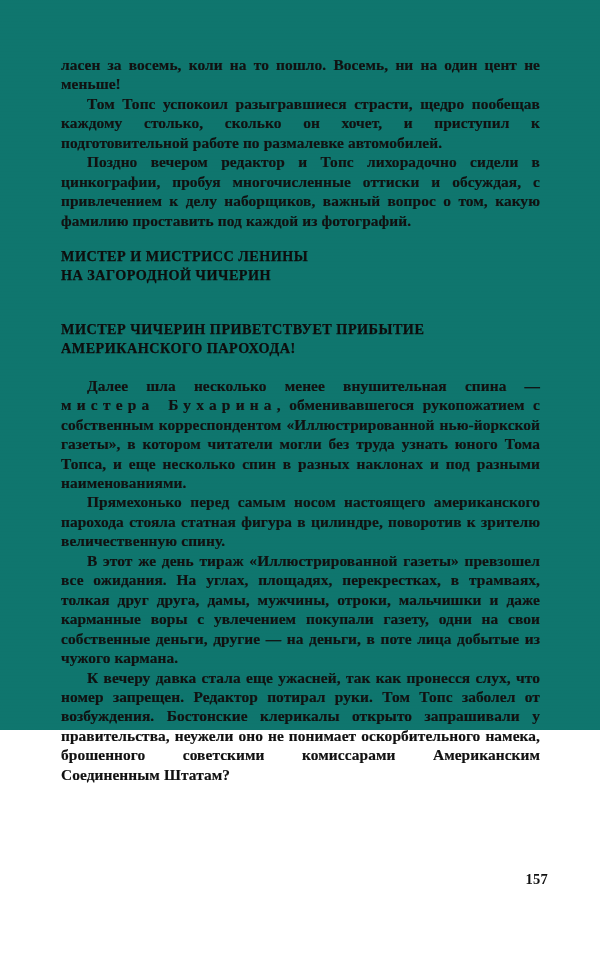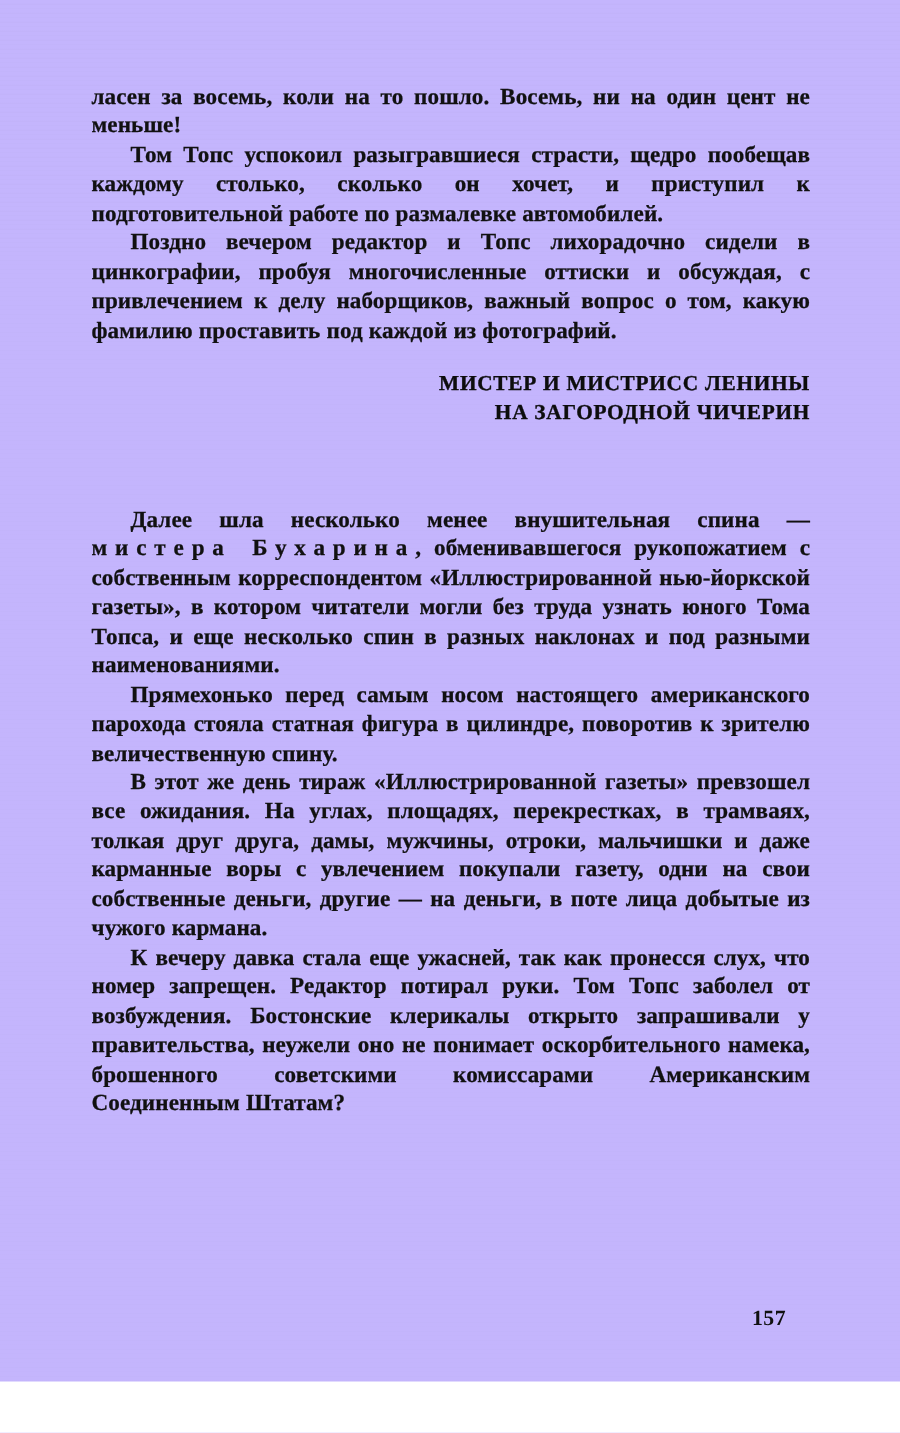--- a/index.html
+++ b/index.html
@@ -14,22 +14,22 @@
     overflow: hidden;
     font-family: "Liberation Serif", "DejaVu Serif", serif;
     color: #0a0a0a;
     -webkit-font-smoothing: none;
   }
 
   .page {
     position: absolute;
     left: 0; top: 0;
     width: 600px;
-    height: 921px;
-    background: #c4b5fd;
+    height: 730px;
+    background: #0f766e;
   }
 
   .text-column {
     position: absolute;
     left: 61px;
     top: 55px;
     width: 479px;
   }
 
   p.para {
@@ -44,21 +44,21 @@
     color: #111111;
     -webkit-text-stroke: 0.18px #111111;
   }
 
   p.para.no-indent {
     text-indent: 0;
   }
 
   .heading {
     margin: 0;
-    text-align: right;
+    text-align: left;
     font-size: 14.2px;
     line-height: 19.4px;
     font-weight: 700;
     letter-spacing: 0.035em;
     color: #0d0d0d;
     -webkit-text-stroke: 0.25px #0d0d0d;
   }
 
   .heading-block {
     margin: 0;
@@ -67,21 +67,21 @@
 
   .gap-before-heading { height: 17px; }
   .gap-after-heading  { height: 17px; }
 
   .spaced {
     letter-spacing: 0.34em;
   }
 
   .page-number {
     position: absolute;
-    right: 76px;
+    right: 52px;
     top: 872px;
     font-size: 14.5px;
     font-weight: 700;
     line-height: 1;
     color: #111111;
     letter-spacing: 0.02em;
   }
 
   .noise-overlay {
     position: absolute;
@@ -101,20 +101,24 @@
       <p class="para no-indent">ласен за восемь, коли на то пошло. Восемь, ни на один цент не меньше!</p>
       <p class="para">Том Топс успокоил разыгравшиеся страсти, щедро пообещав каждому столько, сколько он хочет, и приступил к подготовительной работе по размалевке автомобилей.</p>
       <p class="para">Поздно вечером редактор и Топс лихорадочно сидели в цинкографии, пробуя многочисленные оттиски и обсуждая, с привлечением к делу наборщиков, важный вопрос о том, какую фамилию проставить под каждой из фотографий.</p>
       <div class="gap-before-heading"></div>
       <div class="heading-block">
         <div class="heading">МИСТЕР И МИСТРИСС ЛЕНИНЫ</div>
         <div class="heading">НА ЗАГОРОДНОЙ ЧИЧЕРИН</div>
       </div>
       <div class="gap-after-heading"></div>
       <div class="gap-before-heading"></div>
+      <div class="heading-block">
+        <div class="heading">МИСТЕР ЧИЧЕРИН ПРИВЕТСТВУЕТ ПРИБЫТИЕ</div>
+        <div class="heading">АМЕРИКАНСКОГО ПАРОХОДА!</div>
+      </div>
       <div class="gap-after-heading"></div>
       <p class="para"><span>Далее шла несколько менее внушительная спина — </span><span class="spaced">мистера Бухарина</span><span>, обменивавшегося рукопожатием с собственным корреспондентом «Иллюстрированной нью-йоркской газеты», в котором читатели могли без труда узнать юного Тома Топса, и еще несколько спин в разных наклонах и под разными наименованиями.</span></p>
       <p class="para">Прямехонько перед самым носом настоящего американского парохода стояла статная фигура в цилиндре, поворотив к зрителю величественную спину.</p>
       <p class="para">В этот же день тираж «Иллюстрированной газеты» превзошел все ожидания. На углах, площадях, перекрестках, в трамваях, толкая друг друга, дамы, мужчины, отроки, мальчишки и даже карманные воры с увлечением покупали газету, одни на свои собственные деньги, другие — на деньги, в поте лица добытые из чужого кармана.</p>
       <p class="para">К вечеру давка стала еще ужасней, так как пронесся слух, что номер запрещен. Редактор потирал руки. Том Топс заболел от возбуждения. Бостонские клерикалы открыто запрашивали у правительства, неужели оно не понимает оскорбительного намека, брошенного советскими комиссарами Американским Соединенным Штатам?</p>
     </div>
 
   <div class="page-number">157</div>
 
   <div class="noise-overlay"></div>

